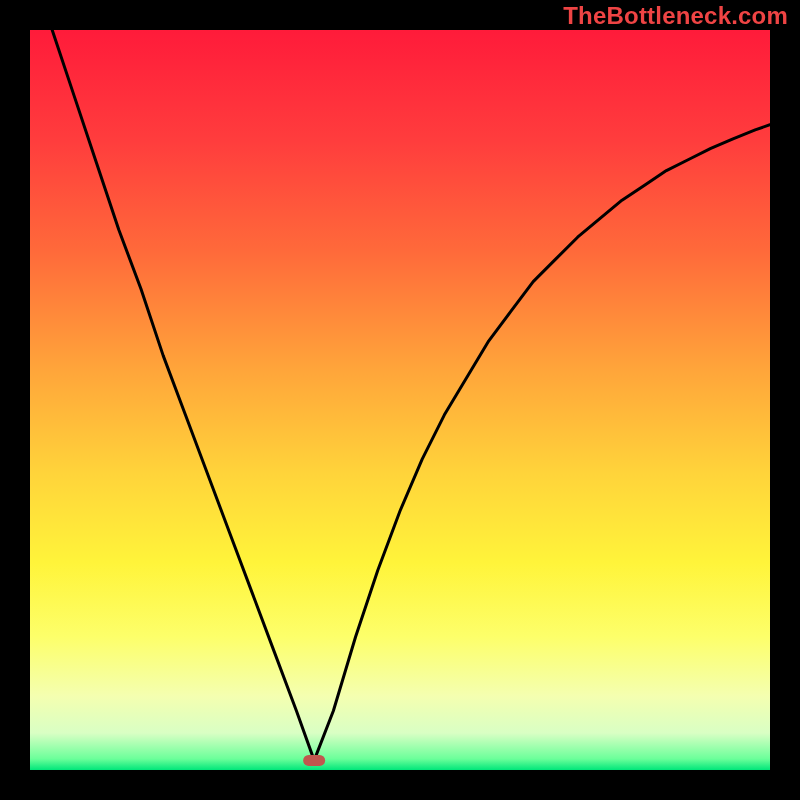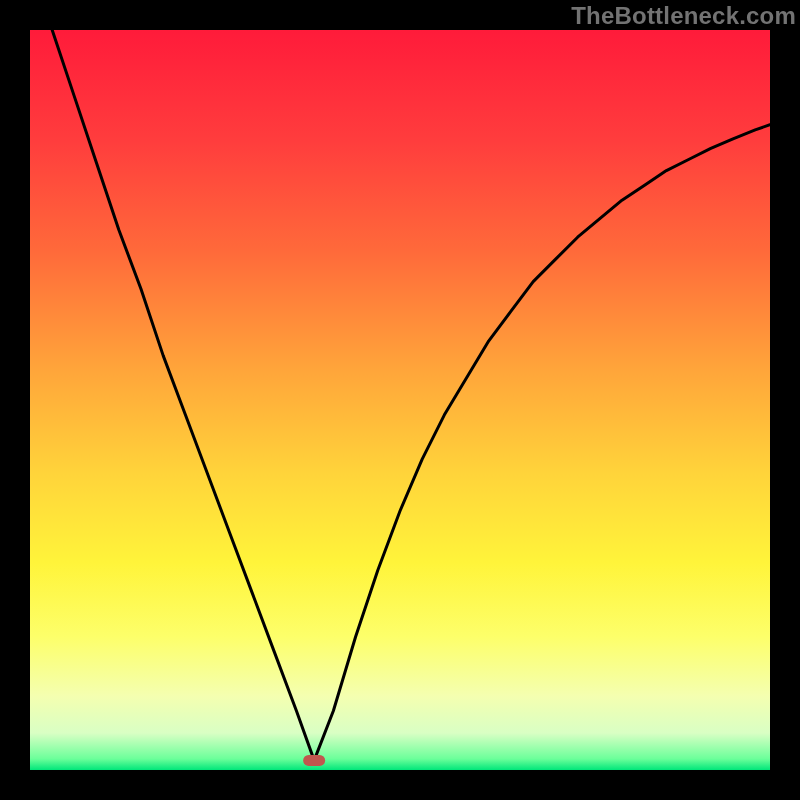--- a/index.html
+++ b/index.html
@@ -21,25 +21,25 @@
   .plot-area {
     position: absolute;
     left: 30px;
     top: 30px;
     width: 740px;
     height: 740px;
   }
   .watermark {
     position: absolute;
     top: 2px;
-    right: 4px;
+    right: 12px;
     font-family: Arial, Helvetica, sans-serif;
     font-size: 24px;
     font-weight: 600;
-    color: #737373;
+    color: #ef4444;
     letter-spacing: 0.2px;
   }
   svg {
     display: block;
   }
 </style>
 </head>
 <body>
 
 <div class="frame">

